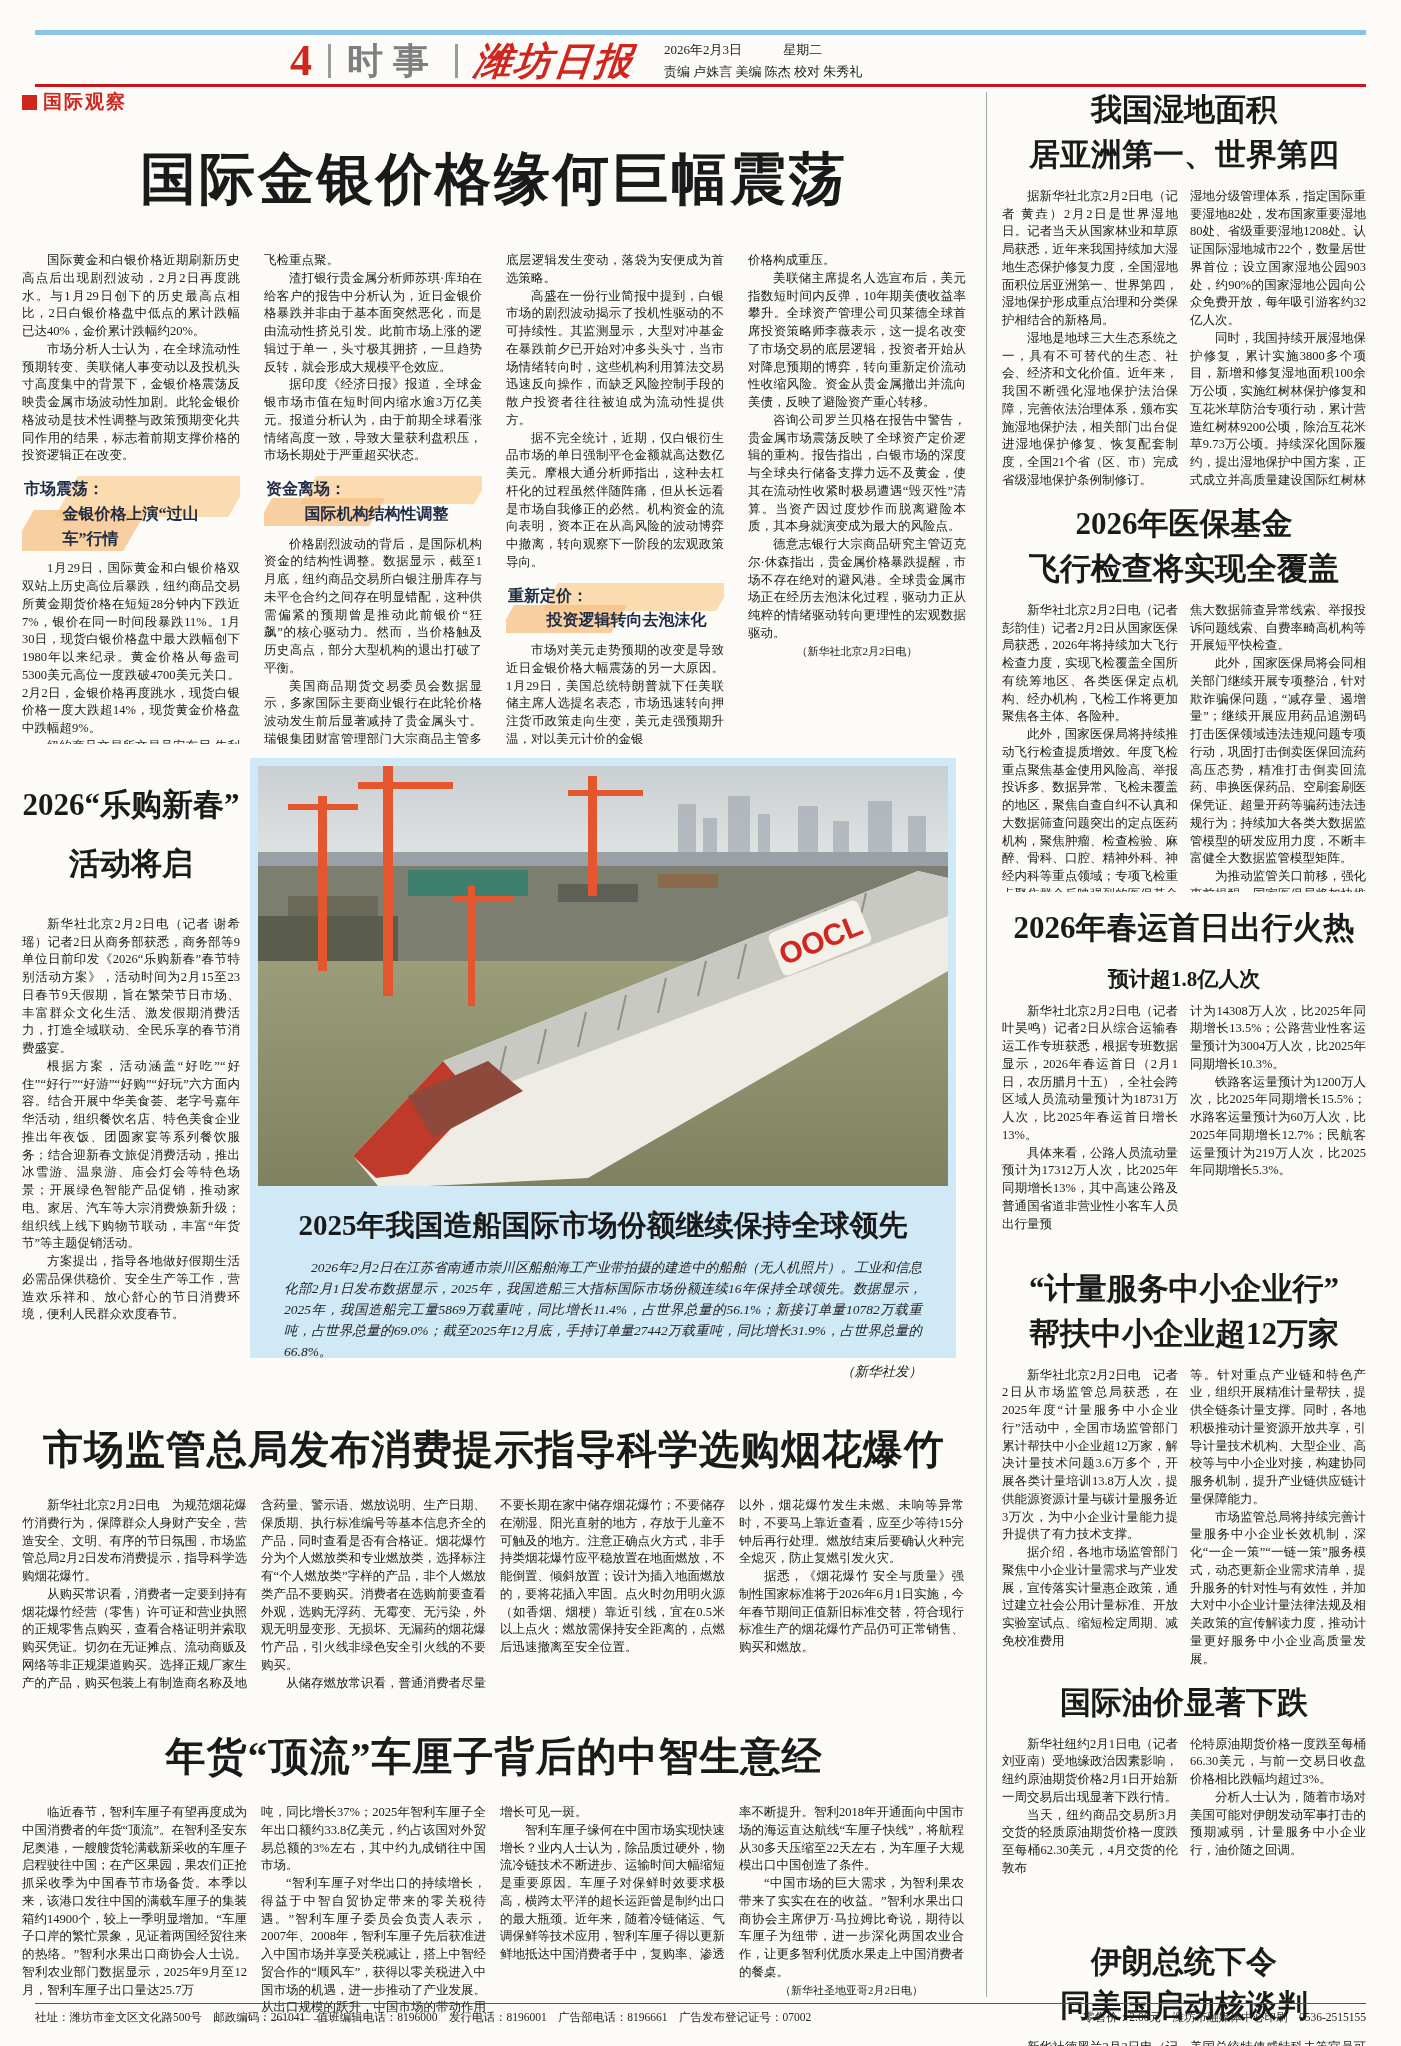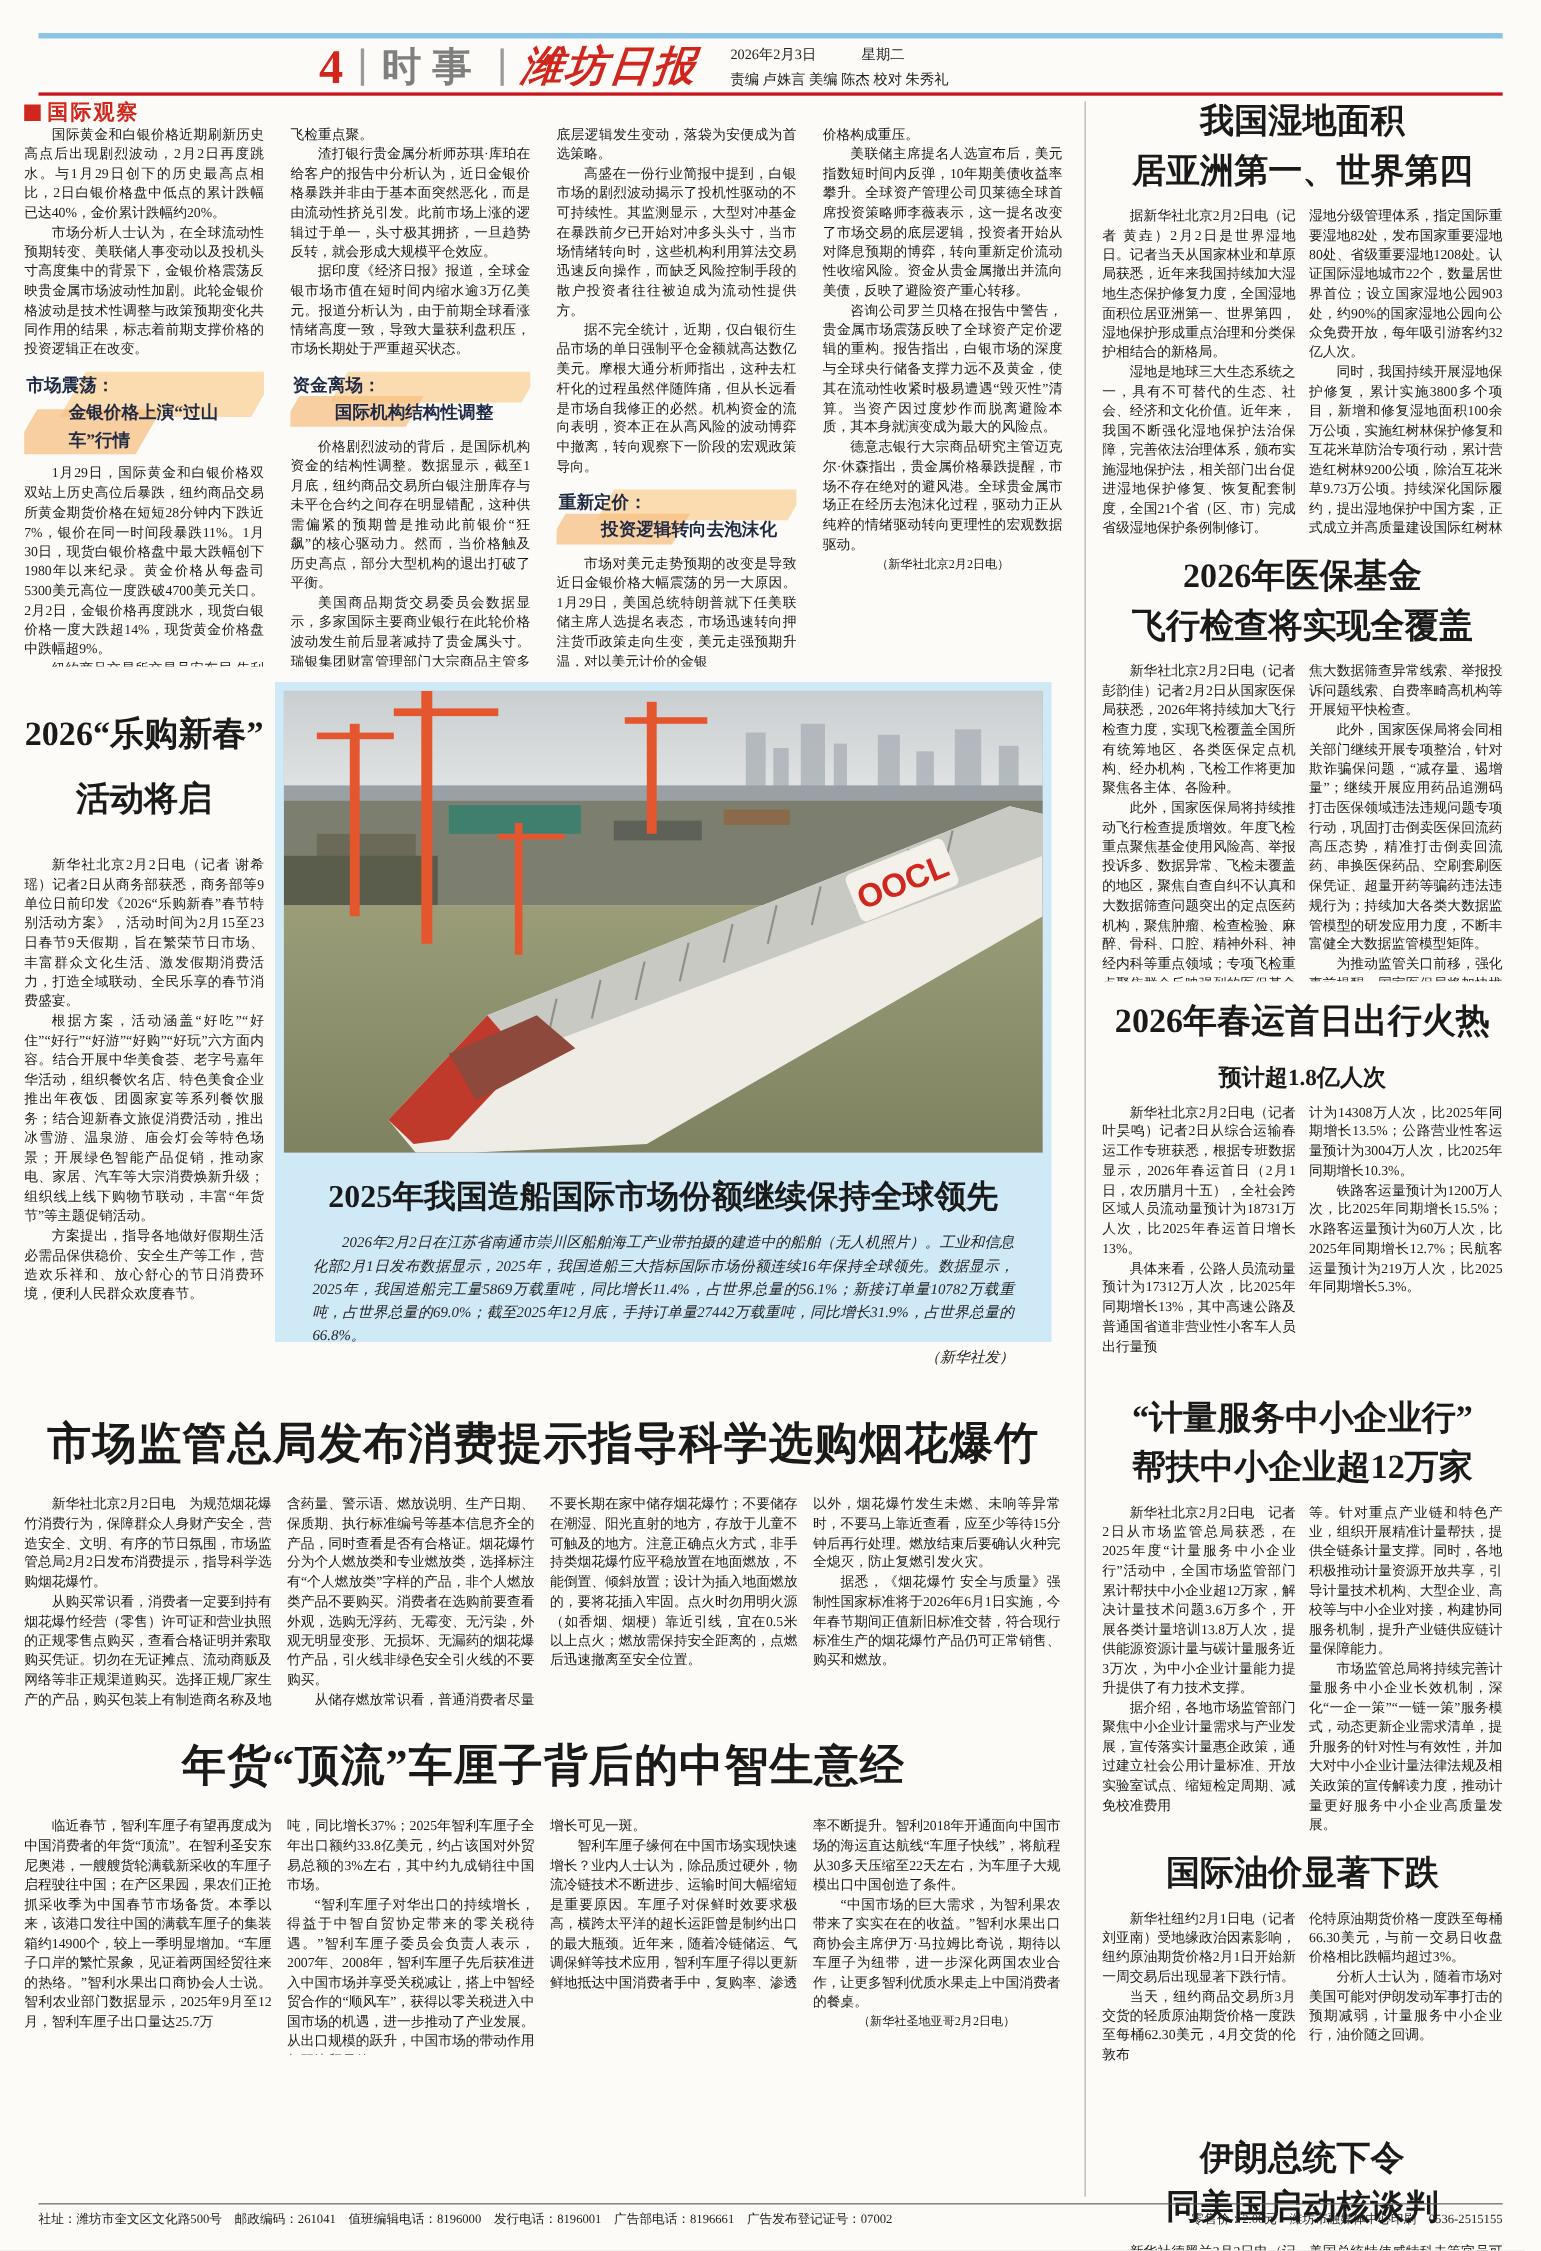--- a/index.html
+++ b/index.html
@@ -51,21 +51,21 @@
   .cap-title{font-size:29px;font-weight:900;text-align:center;margin:20px 0 12px;}
   .cap-text{font-size:13.5px;font-style:italic;line-height:1.55;text-align:justify;text-indent:2em;
             padding:0 26px;color:#222;}
   .cap-credit{font-size:13.5px;font-style:italic;text-align:right;padding-right:26px;}
   
   .wide-hl{font-size:40px;font-weight:900;text-align:center;letter-spacing:1px;}
   #fw{margin-top:24px;}
   #fw .wide-hl{margin-bottom:20px;}
   #fw-cols,#ch-cols{gap:14px;}
   #fw-cols .col{width:225px;height:196px;}
-  #ch{margin-top:22px;}
+  #ch{margin-top:36px;}
   #ch .wide-hl{margin-bottom:20px;}
   #ch-cols .col{width:225px;height:216px;}
   
   #sidebar{position:absolute;left:1002px;top:88px;width:364px;}
   .sb-art{margin-bottom:14px;}
   .sb-hl{font-size:31px;font-weight:900;text-align:center;line-height:1.45;}
   .sb-sub{font-size:21px;font-weight:bold;text-align:center;margin-top:14px;}
   .sb-cols{display:flex;gap:12px;margin-top:10px;}
   .sb-cols .col{width:176px;overflow:hidden;}
   
@@ -96,20 +96,21 @@
   </div>
   <div class="redline"></div>
   <div class="vdivider"></div>
 
   <div id="main">
     <div class="tagrow">
       <span class="tagsq"></span>
       <span class="tagtxt">国际观察</span>
     </div>
 
+    <div class="leadline">国际金银价格缘何巨幅震荡</div>
 
     <div id="lead-cols" class="bodycols">
       <div class="col">
           <div class="para">国际黄金和白银价格近期刷新历史高点后出现剧烈波动，2月2日再度跳水。与1月29日创下的历史最高点相比，2日白银价格盘中低点的累计跌幅已达40%，金价累计跌幅约20%。</div>
           <div class="para">市场分析人士认为，在全球流动性预期转变、美联储人事变动以及投机头寸高度集中的背景下，金银价格震荡反映贵金属市场波动性加剧。此轮金银价格波动是技术性调整与政策预期变化共同作用的结果，标志着前期支撑价格的投资逻辑正在改变。</div>
           <div class="subhead">
             <div class="sh1">市场震荡：</div>
             <div class="sh2">金银价格上演“过山车”行情</div>
           </div>
           <div class="para">1月29日，国际黄金和白银价格双双站上历史高位后暴跌，纽约商品交易所黄金期货价格在短短28分钟内下跌近7%，银价在同一时间段暴跌11%。1月30日，现货白银价格盘中最大跌幅创下1980年以来纪录。黄金价格从每盎司5300美元高位一度跌破4700美元关口。2月2日，金银价格再度跳水，现货白银价格一度大跌超14%，现货黄金价格盘中跌幅超9%。</div>

